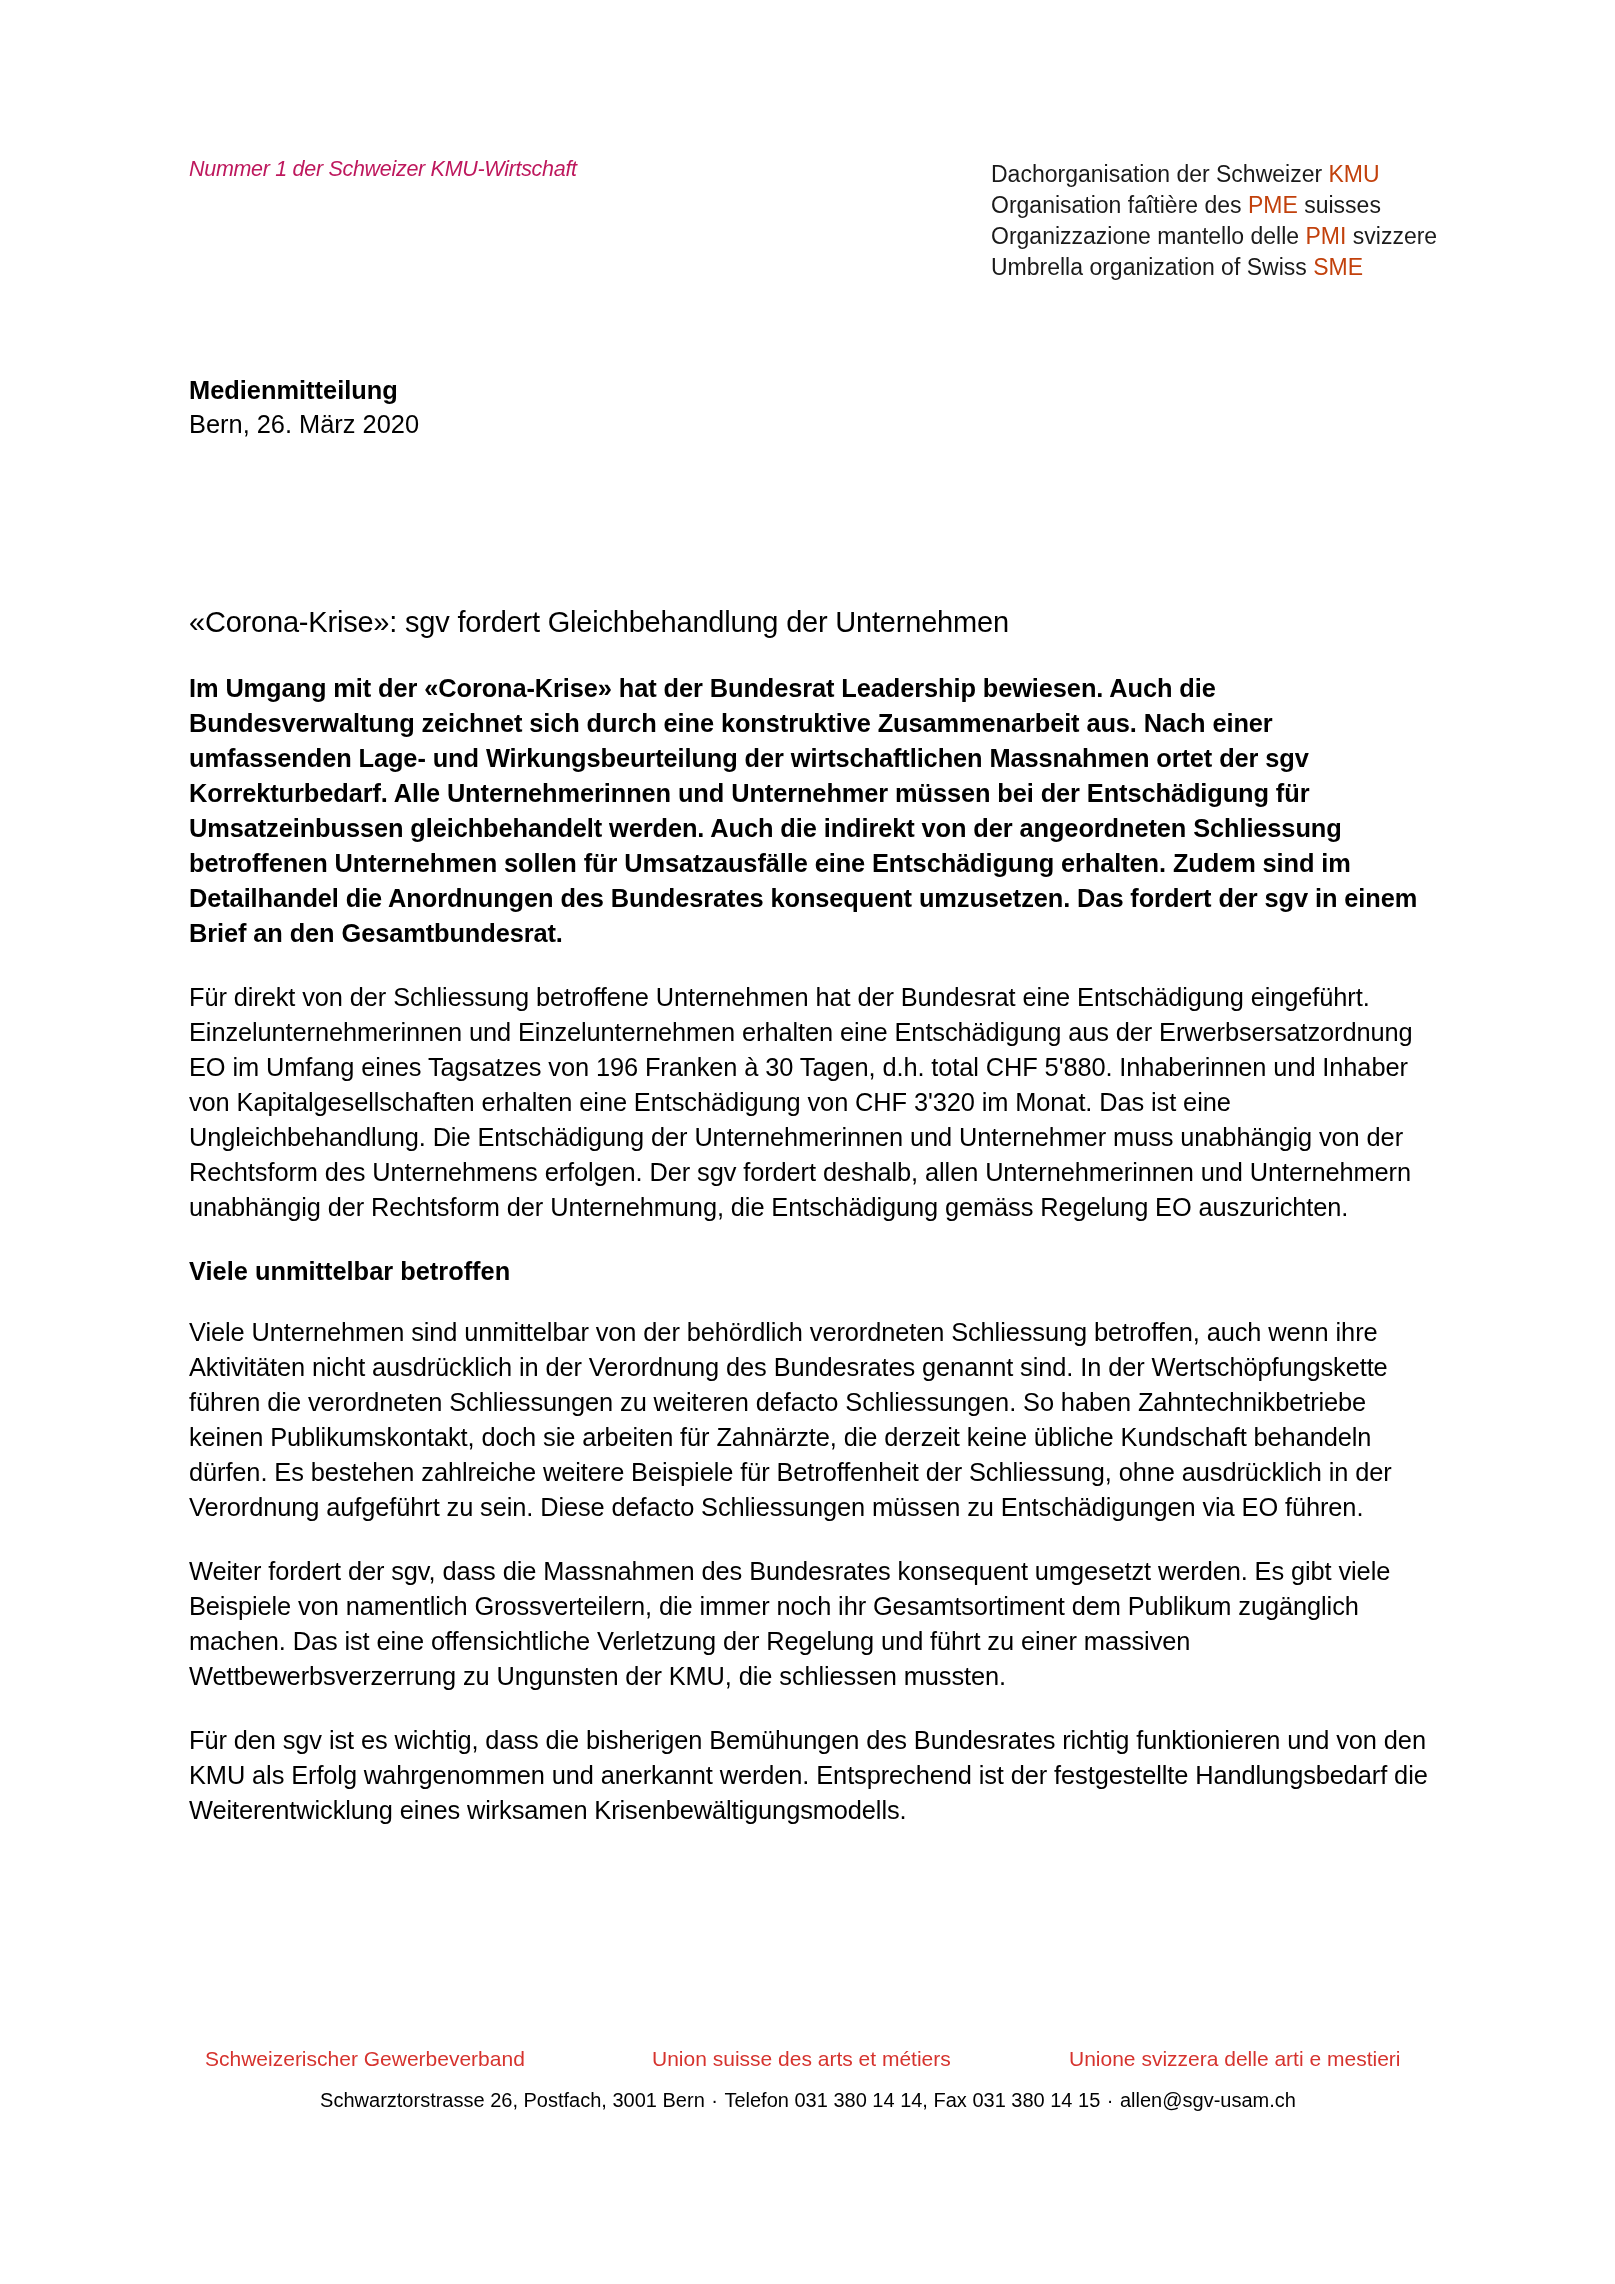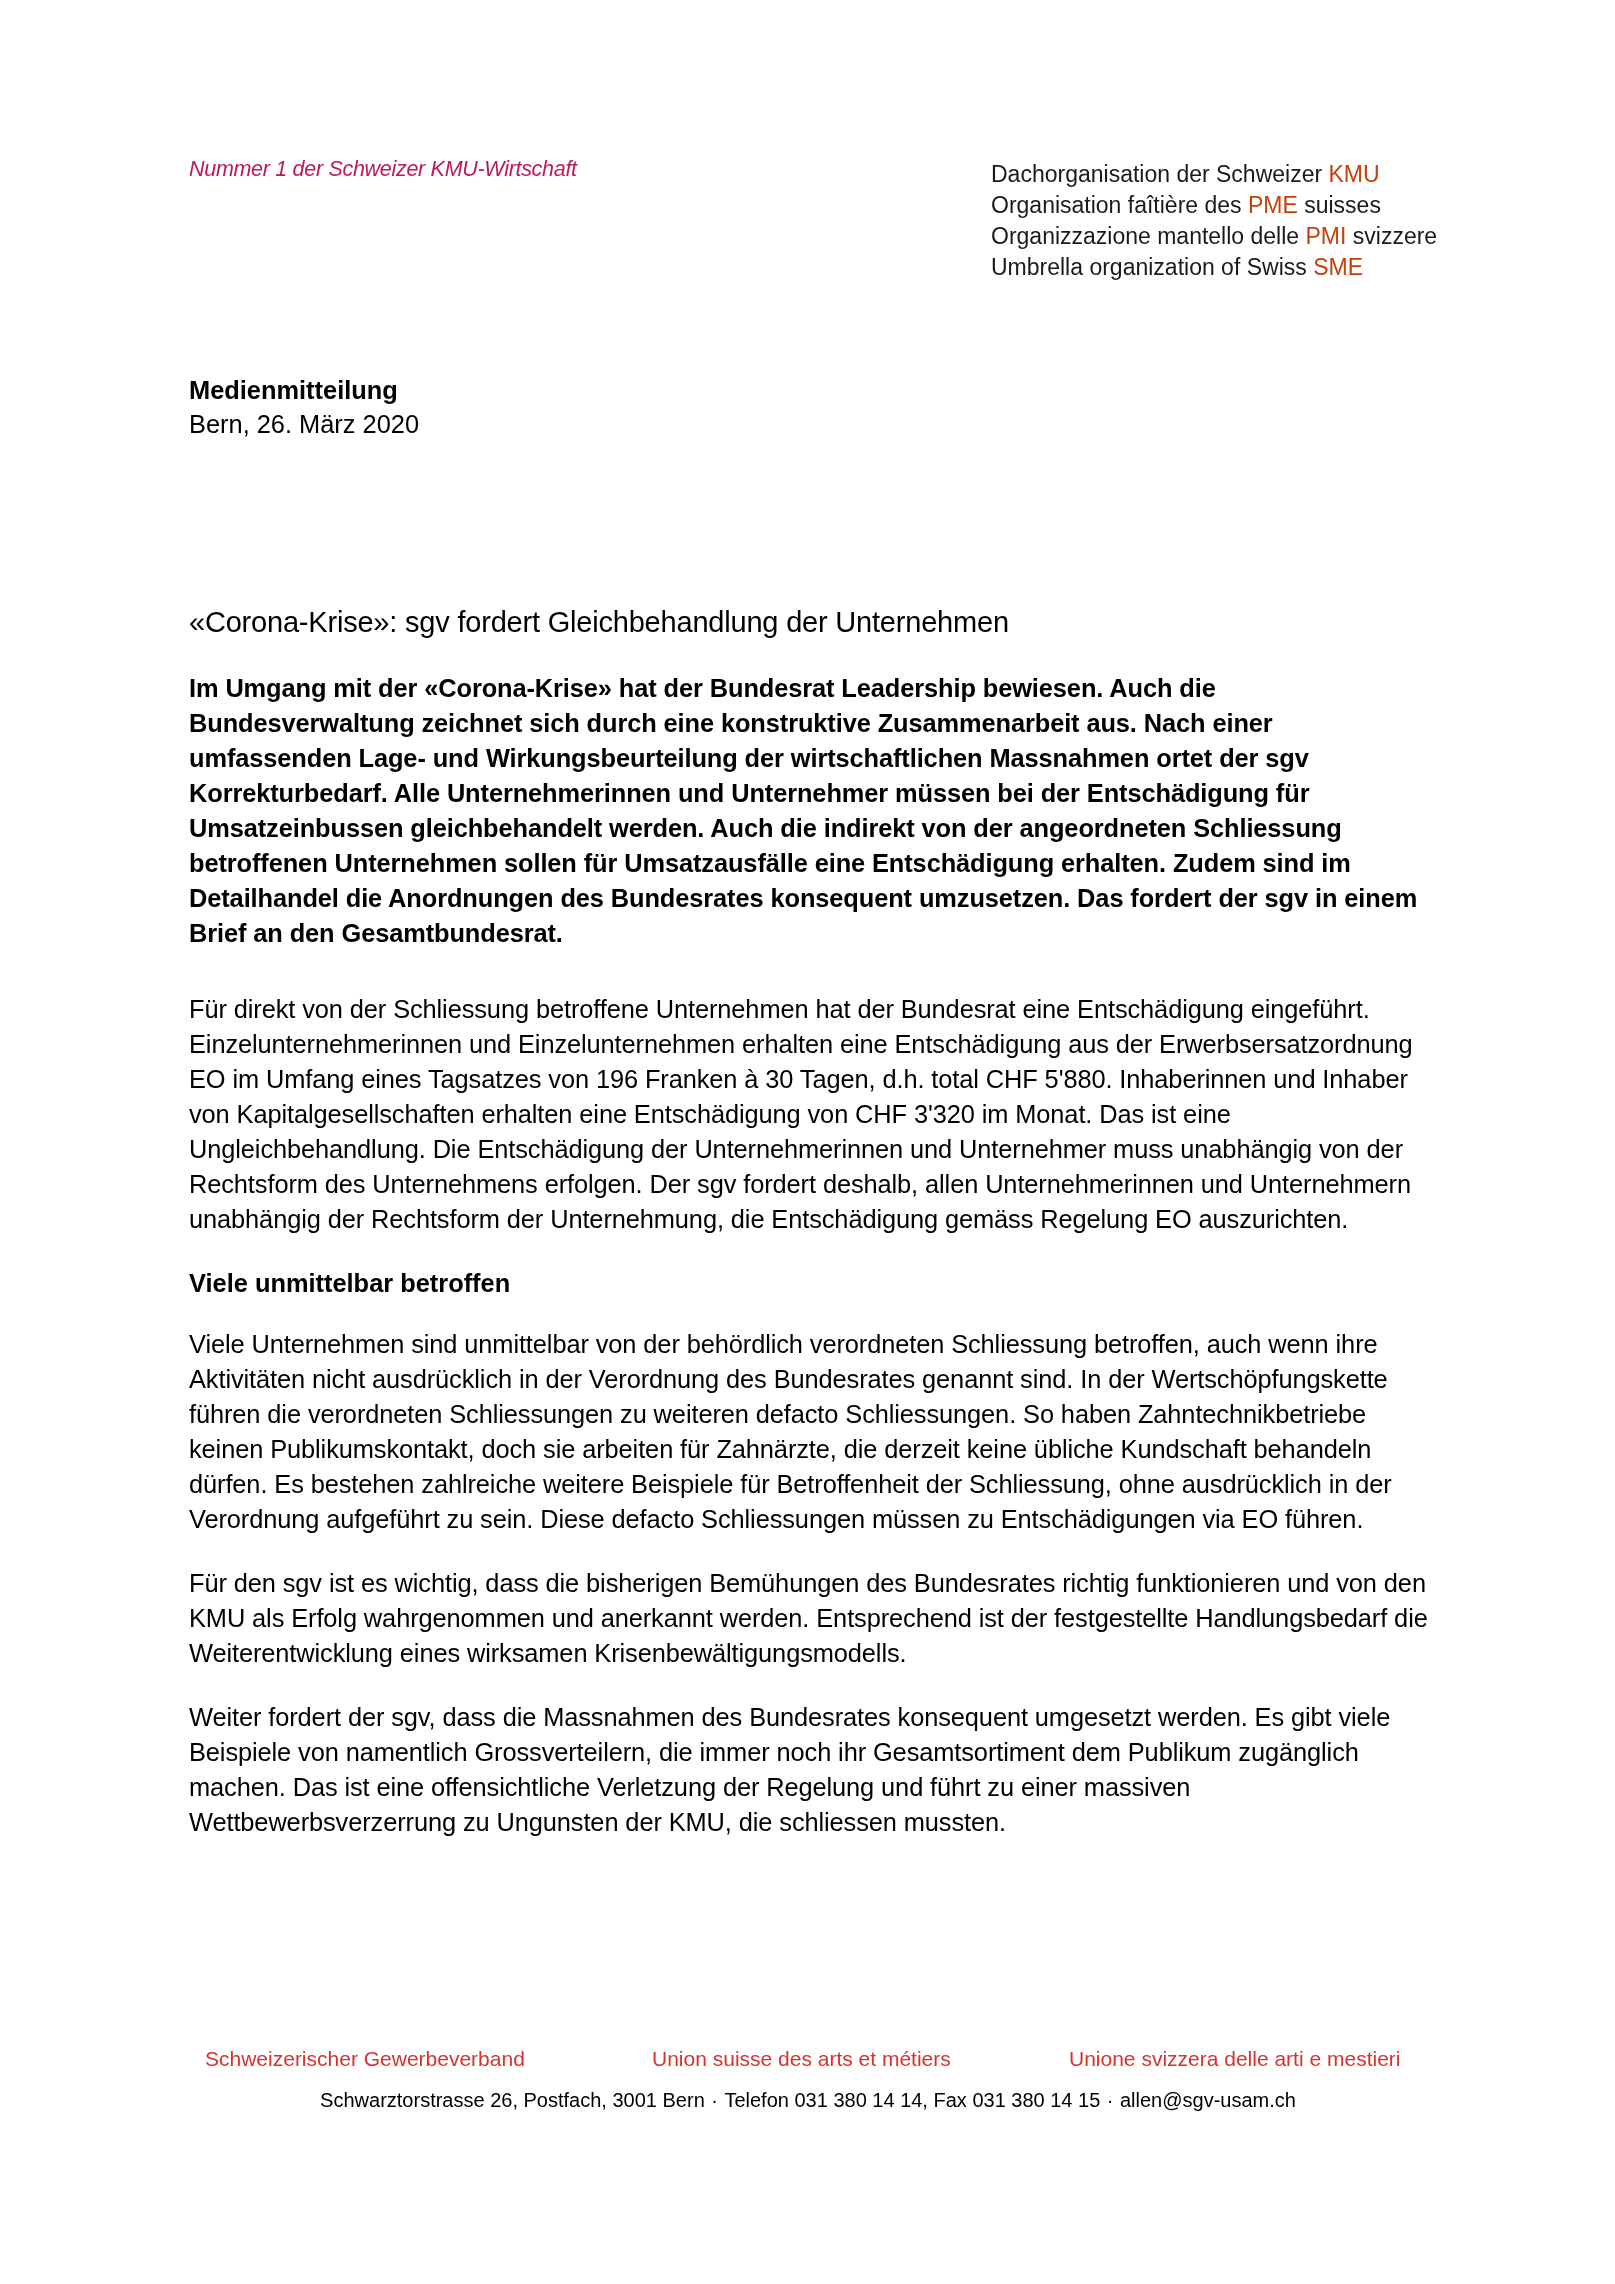--- a/index.html
+++ b/index.html
@@ -119,21 +119,21 @@
     font-weight: normal;
     margin: 0 0 30px 0;
     line-height: 37px;
     letter-spacing: -0.2px;
   }
 
   p.lead {
     font-size: 25.4px;
     font-weight: bold;
     line-height: 35px;
-    margin: 0 0 41px 0;
+    margin: 0 0 29px 0;
     letter-spacing: -0.1px;
   }
 
   p.body {
     font-size: 25.4px;
     line-height: 35px;
     margin: 0 0 29px 0;
     letter-spacing: -0.1px;
   }
 
@@ -209,23 +209,23 @@
     <h1 class="doc-title">«Corona-Krise»: sgv fordert Gleichbehandlung der Unternehmen</h1>
 
     <p class="lead">Im Umgang mit der «Corona-Krise» hat der Bundesrat Leadership bewiesen. Auch die Bundesverwaltung zeichnet sich durch eine konstruktive Zusammenarbeit aus. Nach einer umfassenden Lage- und Wirkungsbeurteilung der wirtschaftlichen Massnahmen ortet der sgv Korrekturbedarf. Alle Unternehmerinnen und Unternehmer müssen bei der Entschädigung für Umsatzeinbussen gleichbehandelt werden. Auch die indirekt von der angeordneten Schliessung betroffenen Unternehmen sollen für Umsatzausfälle eine Entschädigung erhalten. Zudem sind im Detailhandel die Anordnungen des Bundesrates konsequent umzusetzen. Das fordert der sgv in einem Brief an den Gesamtbundesrat.</p>
 
     <p class="body">Für direkt von der Schliessung betroffene Unternehmen hat der Bundesrat eine Entschädigung eingeführt. Einzelunternehmerinnen und Einzelunternehmen erhalten eine Entschädigung aus der Erwerbsersatzordnung EO im Umfang eines Tagsatzes von 196 Franken à 30 Tagen, d.h. total CHF 5'880. Inhaberinnen und Inhaber von Kapitalgesellschaften erhalten eine Entschädigung von CHF 3'320 im Monat. Das ist eine Ungleichbehandlung. Die Entschädigung der Unternehmerinnen und Unternehmer muss unabhängig von der Rechtsform des Unternehmens erfolgen. Der sgv fordert deshalb, allen Unternehmerinnen und Unternehmern unabhängig der Rechtsform der Unternehmung, die Entschädigung gemäss Regelung EO auszurichten.</p>
 
     <h2 class="sub">Viele unmittelbar betroffen</h2>
 
     <p class="body">Viele Unternehmen sind unmittelbar von der behördlich verordneten Schliessung betroffen, auch wenn ihre Aktivitäten nicht ausdrücklich in der Verordnung des Bundesrates genannt sind. In der Wertschöpfungskette führen die verordneten Schliessungen zu weiteren defacto Schliessungen. So haben Zahntechnikbetriebe keinen Publikumskontakt, doch sie arbeiten für Zahnärzte, die derzeit keine übliche Kundschaft behandeln dürfen. Es bestehen zahlreiche weitere Beispiele für Betroffenheit der Schliessung, ohne ausdrücklich in der Verordnung aufgeführt zu sein. Diese defacto Schliessungen müssen zu Entschädigungen via EO führen.</p>
 
+    <p class="body">Weiter fordert der sgv, dass die Massnahmen des Bundesrates konsequent umgesetzt werden. Es gibt viele Beispiele von namentlich Grossverteilern, die immer noch ihr Gesamtsortiment dem Publikum zugänglich machen. Das ist eine offensichtliche Verletzung der Regelung und führt zu einer massiven Wettbewerbsverzerrung zu Ungunsten der KMU, die schliessen mussten.</p>
+
     <p class="body">Für den sgv ist es wichtig, dass die bisherigen Bemühungen des Bundesrates richtig funktionieren und von den KMU als Erfolg wahrgenommen und anerkannt werden. Entsprechend ist der festgestellte Handlungsbedarf die Weiterentwicklung eines wirksamen Krisenbewältigungsmodells.</p>
-
-    <p class="body">Weiter fordert der sgv, dass die Massnahmen des Bundesrates konsequent umgesetzt werden. Es gibt viele Beispiele von namentlich Grossverteilern, die immer noch ihr Gesamtsortiment dem Publikum zugänglich machen. Das ist eine offensichtliche Verletzung der Regelung und führt zu einer massiven Wettbewerbsverzerrung zu Ungunsten der KMU, die schliessen mussten.</p>
 
   </div>
 
   <div class="footer">
     <div class="footer-orgs">
       <span class="fo1">Schweizerischer Gewerbeverband</span>
       <span class="fo2">Union suisse des arts et métiers</span>
       <span class="fo3">Unione svizzera delle arti e mestieri</span>
     </div>
     <div class="footer-contact">

